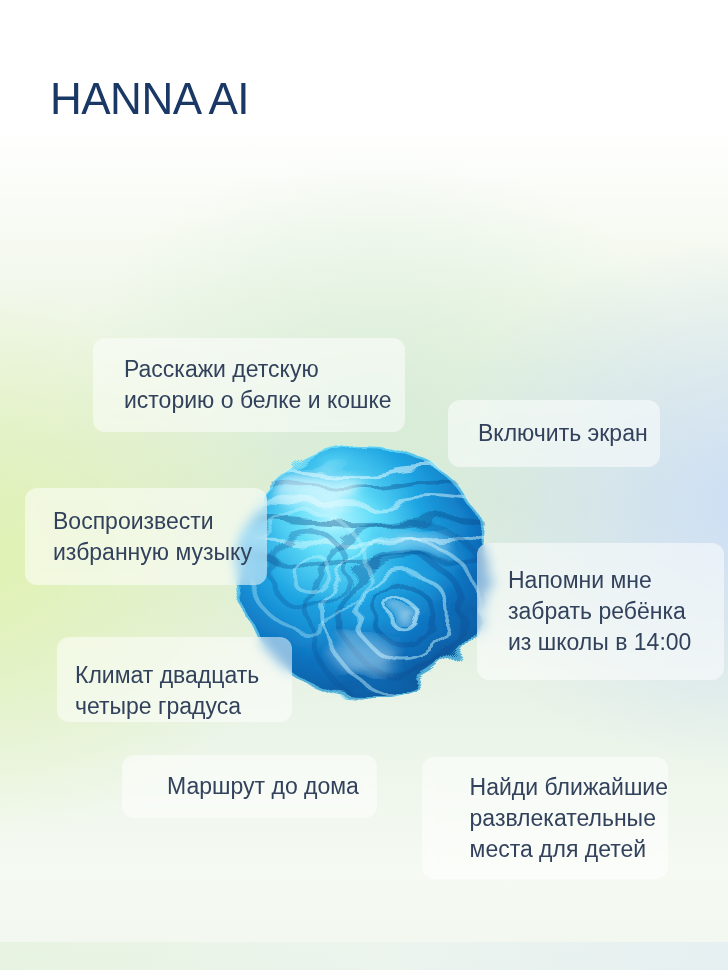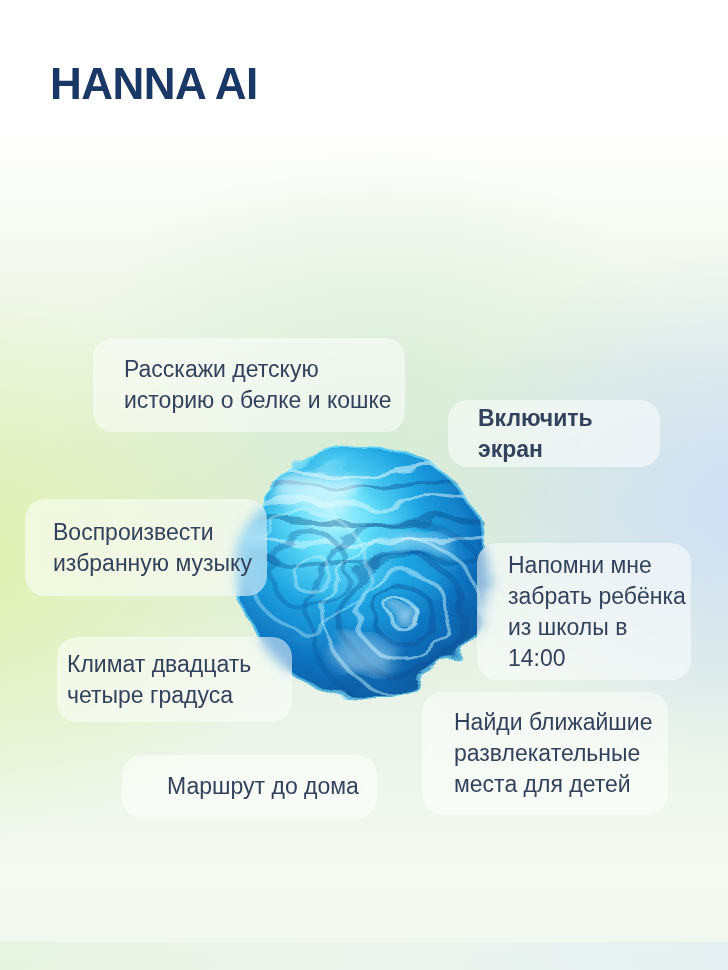--- a/index.html
+++ b/index.html
@@ -19,56 +19,56 @@
 
   .bottom-band {
     position: absolute;
     left: 0; top: 942px;
     width: 728px; height: 28px;
     background: linear-gradient(90deg, rgba(223,240,213,0.55) 0%, rgba(228,240,233,0.45) 50%, rgba(219,233,243,0.55) 100%);
   }
 
   .title-block {
     position: absolute;
-    left: 50px; top: 59px;
+    left: 50px; top: 74px;
     color: #1a3866;
-    font-weight: 700;
+    font-weight: 400;
     letter-spacing: -0.5px;
   }
   .title-line {
     font-size: 44px;
     line-height: 50px;
     white-space: nowrap;
   }
 
   .bubble {
     position: absolute;
     box-sizing: border-box;
     display: flex;
     align-items: center;
-    border-radius: 20px;
+    border-radius: 12px;
     background: rgba(255,255,255,0.52);
     backdrop-filter: blur(6px);
     -webkit-backdrop-filter: blur(6px);
   }
   .bubble-text {
     font-size: 23px;
     line-height: 31px;
     color: #33425c;
     white-space: pre-line;
   }
 
   
   .b1 { left: 93px;  top: 338px; width: 312px; height: 94px;  padding-left: 31px; }
-  .b2 { left: 448px; top: 400px; width: 212px; height: 67px;  padding-left: 30px; font-weight: bold; }
-  .b3 { left: 25px;  top: 488px; width: 242px; height: 97px;  padding-left: 28px; margin-top: 11px; }
-  .b4 { left: 477px; top: 543px; width: 214px; height: 137px; padding-left: 31px; }
-  .b5 { left: 57px;  top: 637px; width: 235px; height: 85px;  padding-left: 10px; }
+  .b2 { left: 448px; top: 400px; width: 212px; height: 67px;  padding-left: 30px; }
+  .b3 { left: 25px;  top: 488px; width: 242px; height: 97px;  padding-left: 28px; }
+  .b4 { left: 477px; top: 543px; width: 247px; height: 137px; padding-left: 31px; }
+  .b5 { left: 57px;  top: 637px; width: 235px; height: 85px;  padding-left: 18px; align-items: flex-end; }
   .b6 { left: 122px; top: 755px; width: 255px; height: 63px;  padding-left: 27px; justify-content: center; }
-  .b7 { left: 422px; top: 692px; width: 246px; height: 122px; padding-left: 32px; }
+  .b7 { left: 422px; top: 757px; width: 246px; height: 122px; padding-left: 32px; justify-content: flex-end; }
 
   .orb {
     position: absolute;
     left: 212px; top: 425px;
     width: 306px; height: 292px;
   }
 </style>
 </head>
 <body>
 

